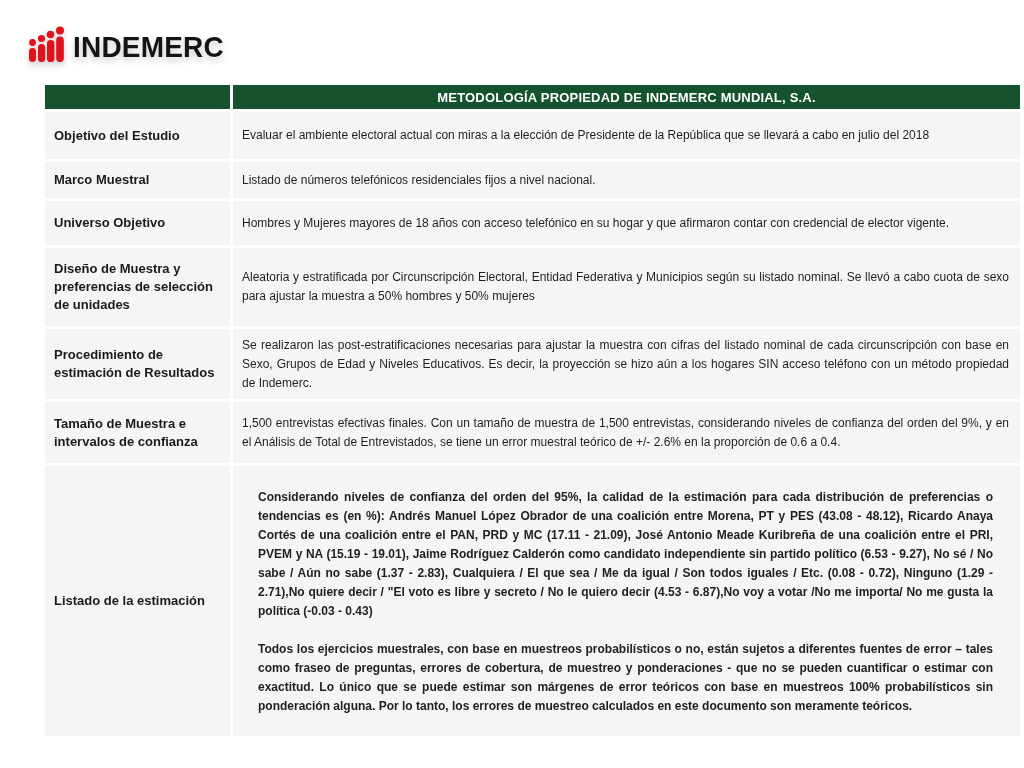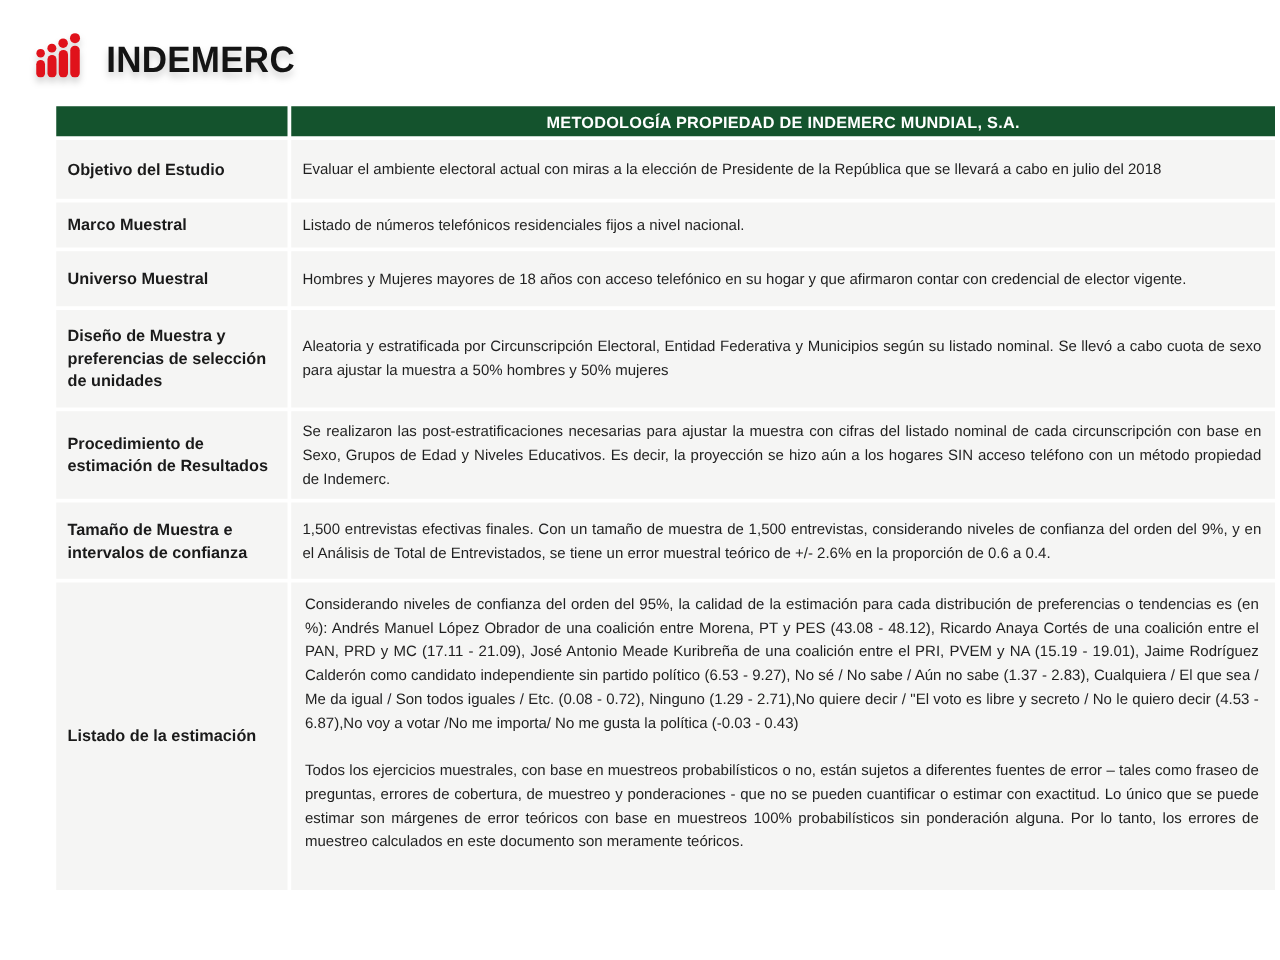--- a/index.html
+++ b/index.html
@@ -8,21 +8,21 @@
     width: 1024px; height: 768px;
     background: #ffffff;
     font-family: "Liberation Sans", sans-serif;
     color: #1f1f1f;
   }
   .page { position: relative; width: 1024px; height: 768px; overflow: hidden; }
 
   
   .logo {
     position: absolute; left: 28px; top: 20px;
-    display: flex; align-items: flex-end; gap: 15px;
+    display: flex; align-items: flex-end; gap: 3px;
     filter: drop-shadow(0 4px 3px rgba(0,0,0,0.18));
   }
   .logo-text {
     font-size: 28px; font-weight: 800; color: #141414;
     letter-spacing: 0.2px; line-height: 1;
     transform: scaleY(1.05);
   }
 
   
   table.method-table {
@@ -42,21 +42,21 @@
     line-height: 18px;
     padding: 3px 10px 3px 9px;
     color: #1a1a1a;
   }
   td.content-cell {
     font-size: 12px;
     line-height: 19px;
     text-align: justify;
     padding: 4px 11px 4px 9px;
   }
-  td.content-cell p { margin: 2px; }
+  td.content-cell p { margin: 16px; font-weight: bold; }
   td.content-cell p + p { margin-top: 19px; }
   tr.header-row td {
     background: #14532d;
     height: 24px;
   }
   tr.header-row td.header-title {
     color: #ffffff;
     font-weight: bold;
     font-size: 13px;
     text-align: center;
@@ -101,21 +101,21 @@
       <td class="label-cell">Objetivo del Estudio</td>
       <td class="content-cell">Evaluar el ambiente electoral actual con miras a la elección de Presidente de la República que se llevará a cabo en julio del 2018</td>
     </tr>
 
     <tr style="height:36px">
       <td class="label-cell">Marco Muestral</td>
       <td class="content-cell">Listado de números telefónicos residenciales fijos a nivel nacional.</td>
     </tr>
 
     <tr style="height:44px">
-      <td class="label-cell">Universo Muestral</td>
+      <td class="label-cell">Universo Objetivo</td>
       <td class="content-cell">Hombres y Mujeres mayores de 18 años con acceso telefónico en su hogar y que afirmaron contar con credencial de elector vigente.</td>
     </tr>
 
     <tr style="height:78px">
       <td class="label-cell">Diseño de Muestra y preferencias de selección de unidades</td>
       <td class="content-cell">Aleatoria y estratificada por Circunscripción Electoral, Entidad Federativa y Municipios según su listado nominal. Se llevó a cabo cuota de sexo para ajustar la muestra a 50% hombres y 50% mujeres</td>
     </tr>
 
     <tr style="height:70px">
       <td class="label-cell">Procedimiento de estimación de Resultados</td>

